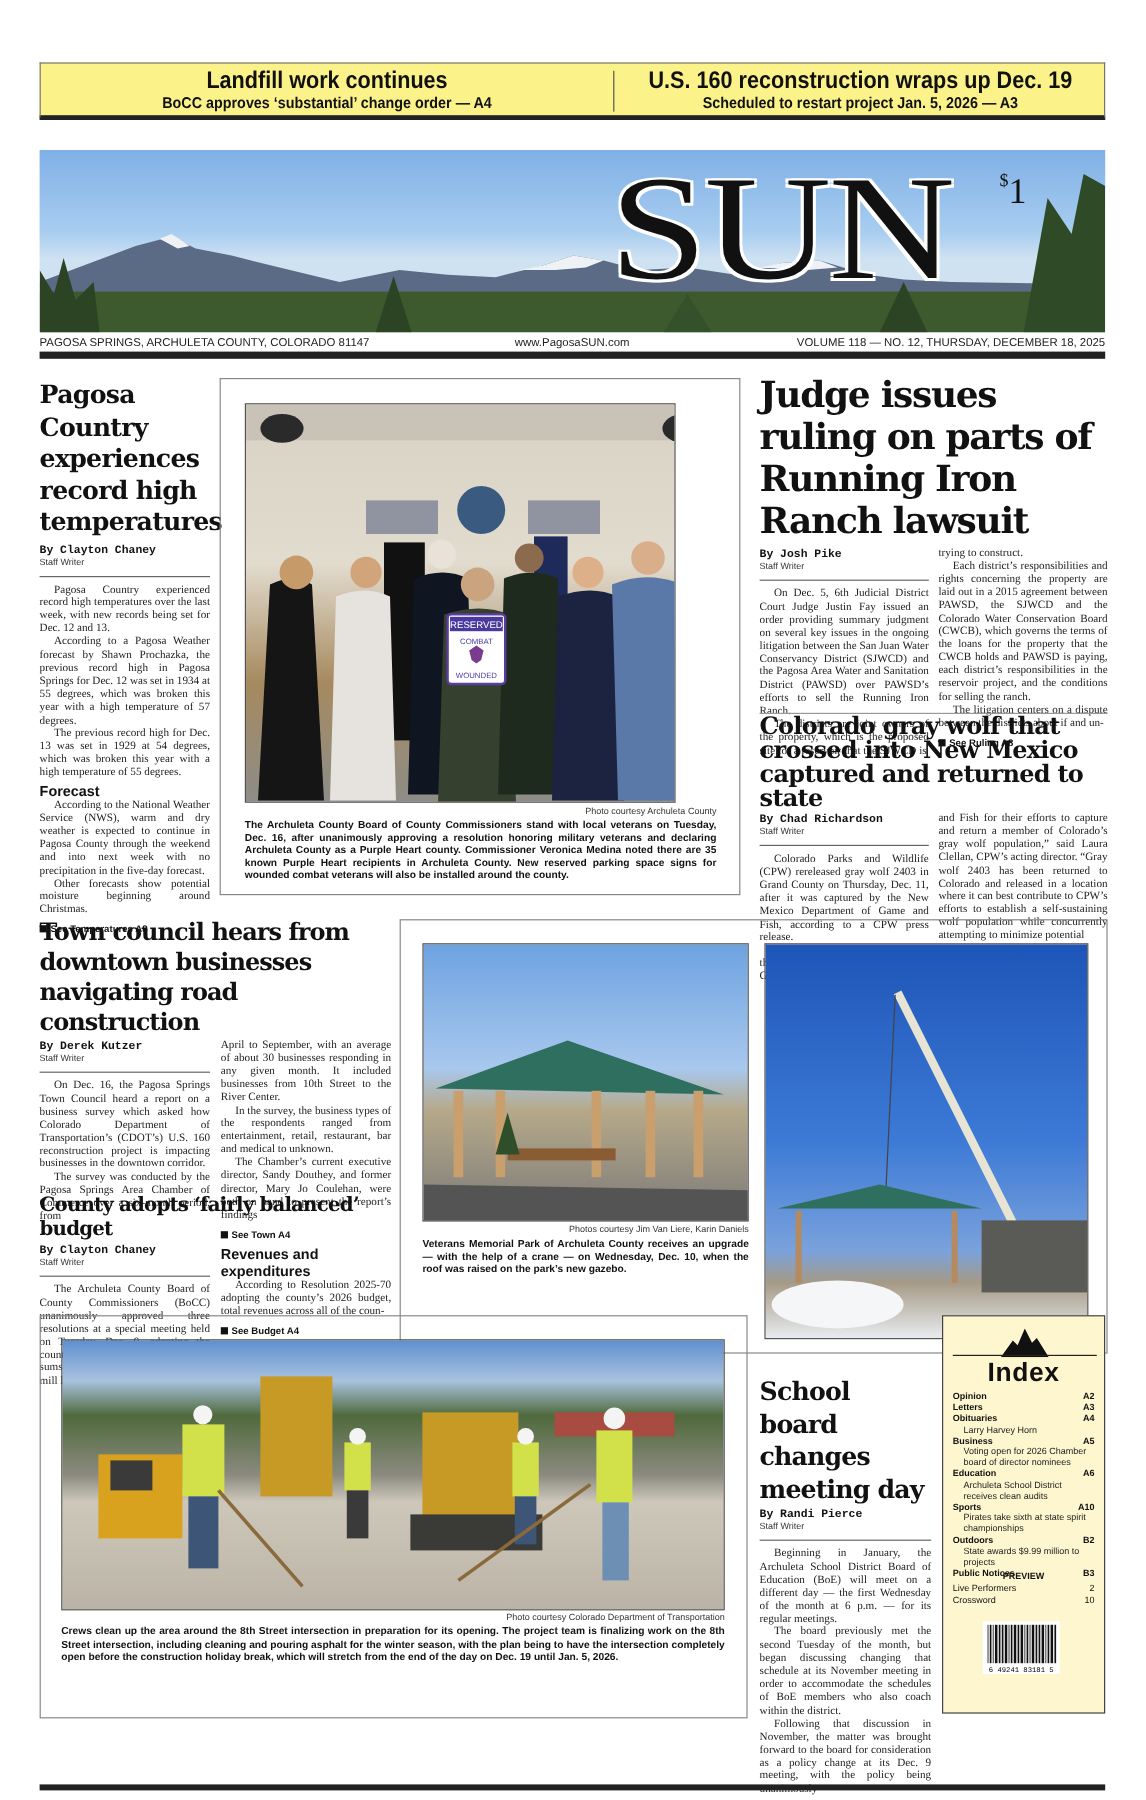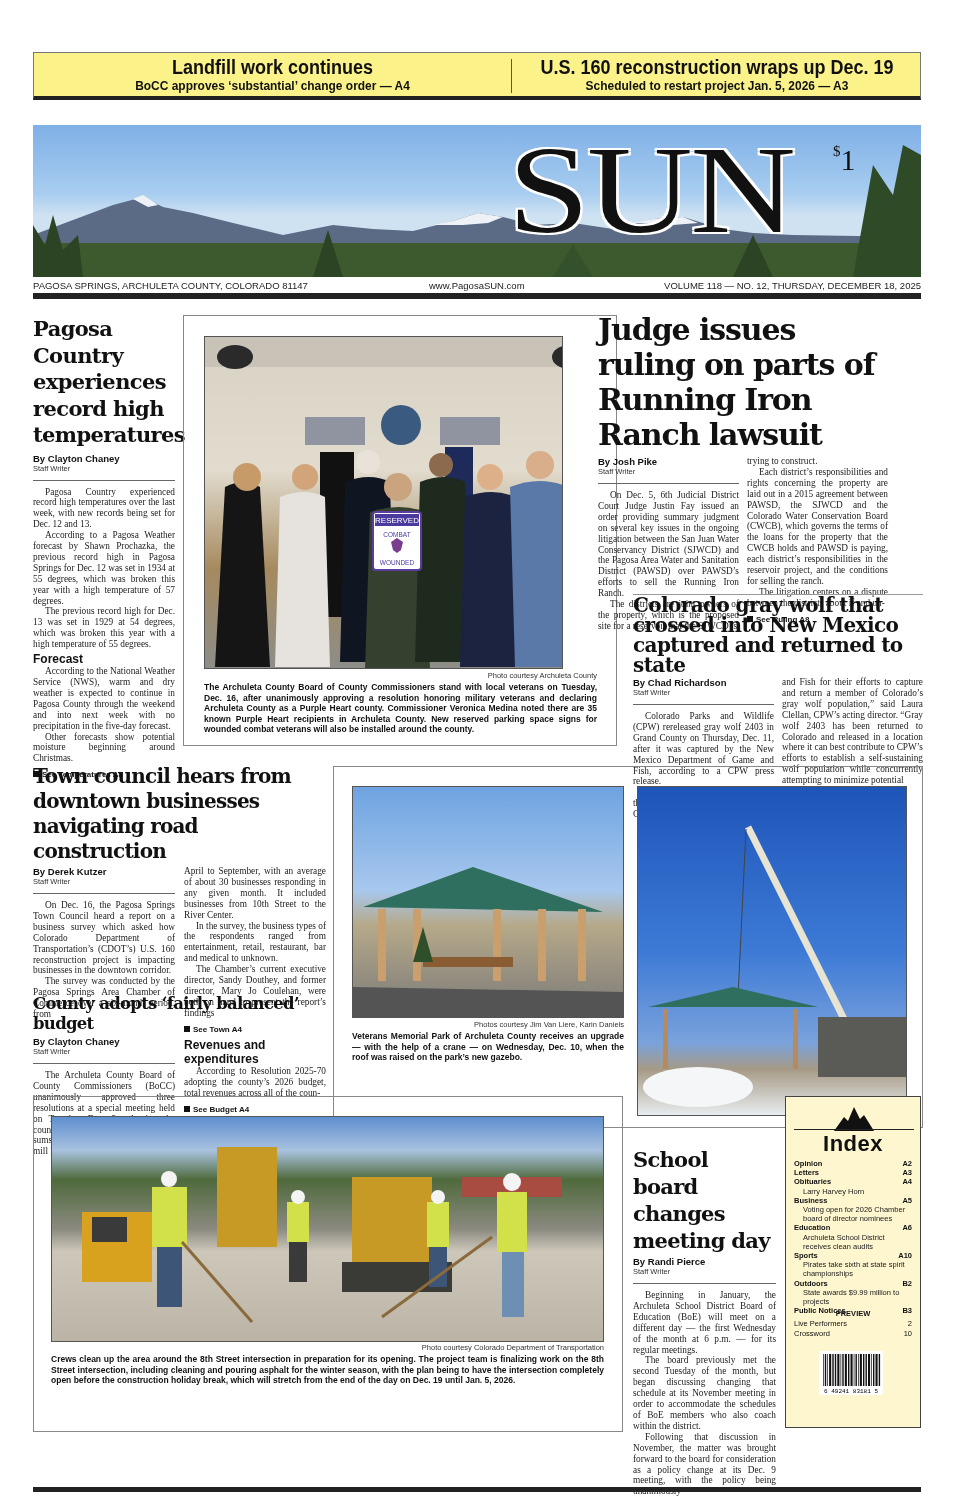--- a/index.html
+++ b/index.html
@@ -17,21 +17,21 @@
 #mast .tps{position:absolute;left:186px;top:22px;font-size:28px;color:#111;letter-spacing:-.5px;text-shadow:1px 1px 0 #fff,-1px -1px 0 #fff,1px -1px 0 #fff,-1px 1px 0 #fff;font-family:"Liberation Serif",serif}
 #mast .sun{position:absolute;left:475px;top:-5px;font-size:124px;font-family:"Liberation Serif",serif;color:#111;letter-spacing:-2px;text-shadow:2px 2px 0 #fff,-2px -2px 0 #fff,2px -2px 0 #fff,-2px 2px 0 #fff;transform:scaleX(1.18);transform-origin:left}
 #mast .price{position:absolute;left:800px;top:18px;font-size:30px;font-family:"Liberation Serif",serif;color:#111}
 #mast .price sup{font-size:15px;vertical-align:top}
 
 #folio{left:33px;top:280px;width:888px;height:14px;font-family:"Liberation Sans",sans-serif;font-size:9.5px;color:#222}
 #folio span{position:absolute;top:0}
 #foliobar{left:33px;top:293px;width:888px;height:6px;background:#222}
 
 .hed{font-family:"DejaVu Serif",serif;font-weight:bold;color:#111;letter-spacing:-.6px}
-.by{font-family:Liberation Sans, sans-serif;font-weight:bold;font-size:9.5px;line-height:11px}
+.by{font-family:Liberation Mono, monospace;font-weight:bold;font-size:9.5px;line-height:11px}
 .sw{font-family:"Liberation Sans",sans-serif;font-size:7.5px;line-height:10px;color:#333;border-bottom:1px solid #666;padding-bottom:6px;margin-bottom:6px}
 .body{font-family:"Liberation Serif",serif;font-size:9.3px;line-height:10.9px;text-align:justify;color:#222}
 .body p{text-indent:12px}
 .sub{font-family:"Liberation Sans",sans-serif;font-weight:bold;font-size:12px;line-height:14px;margin-top:2px}
 .jump{font-family:"Liberation Sans",sans-serif;font-size:8px;font-weight:bold;line-height:11px;margin-top:5px}
 .jump::before{content:"";display:inline-block;width:6px;height:6px;background:#111;margin-right:3px}
 .credit{font-family:"Liberation Sans",sans-serif;font-size:7.5px;text-align:right;color:#333;line-height:10px}
 .cap{font-family:"Liberation Sans",sans-serif;font-weight:bold;font-size:8.5px;line-height:10.5px;color:#111;text-align:justify}
 .box{border:1px solid #777}
 .photo{position:absolute;overflow:hidden;border:1px solid #555}
@@ -136,21 +136,21 @@
       <text x="192" y="186" font-size="8" fill="#fff" text-anchor="middle" font-family="Liberation Sans">RESERVED</text>
       <text x="192" y="200" font-size="6.5" fill="#4a3a9e" text-anchor="middle" font-family="Liberation Sans">COMBAT</text>
       <path d="M186,205 l6,-4 l6,4 l-2,8 l-4,3 l-4,-3z" fill="#7a3c8e"></path>
       <text x="192" y="228" font-size="6.5" fill="#4a3a9e" text-anchor="middle" font-family="Liberation Sans">WOUNDED</text>
     </svg>
   </div>
   <div class="credit abs" style="left:20px;top:355px;width:393px">Photo courtesy Archuleta County</div>
   <div class="cap abs" style="left:20px;top:366px;width:393px">The Archuleta County Board of County Commissioners stand with local veterans on Tuesday, Dec. 16, after unanimously approving a resolution honoring military veterans and declaring Archuleta County as a Purple Heart county. Commissioner Veronica Medina noted there are 35 known Purple Heart recipients in Archuleta County. New reserved parking space signs for wounded combat veterans will also be installed around the county.</div>
 </div>
 
-<div class="col" style="left:598px;top:312px;width:290px">
+<div class="col" style="left:633px;top:312px;width:290px">
   <div class="hed" style="font-size:30px;line-height:35px;letter-spacing:-1.1px;margin-bottom:4px">Judge issues ruling on parts of Running Iron Ranch lawsuit</div>
   <div style="display:flex;justify-content:space-between">
     <div style="width:141px">
       <div class="by">By Josh Pike</div>
       <div class="sw">Staff Writer</div>
       <div class="body">
         <p>On Dec. 5, 6th Judicial District Court Judge Justin Fay issued an order providing summary judgment on several key issues in the ongoing litigation between the San Juan Water Conservancy District (SJWCD) and the Pagosa Area Water and Sanitation District (PAWSD) over PAWSD’s efforts to sell the Running Iron Ranch.</p>
         <p>The districts are joint owners of the property, which is the proposed site for a reservoir that the SJWCD is</p>
       </div>
     </div>

